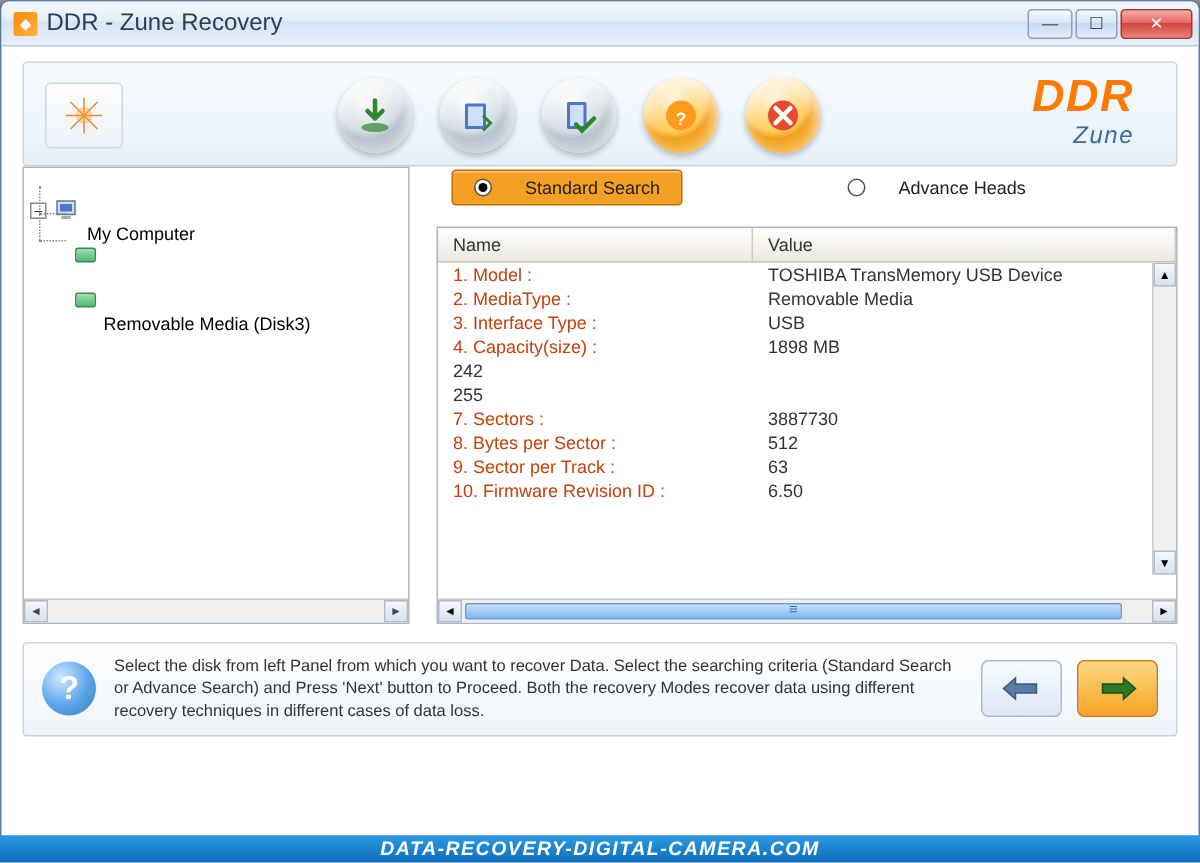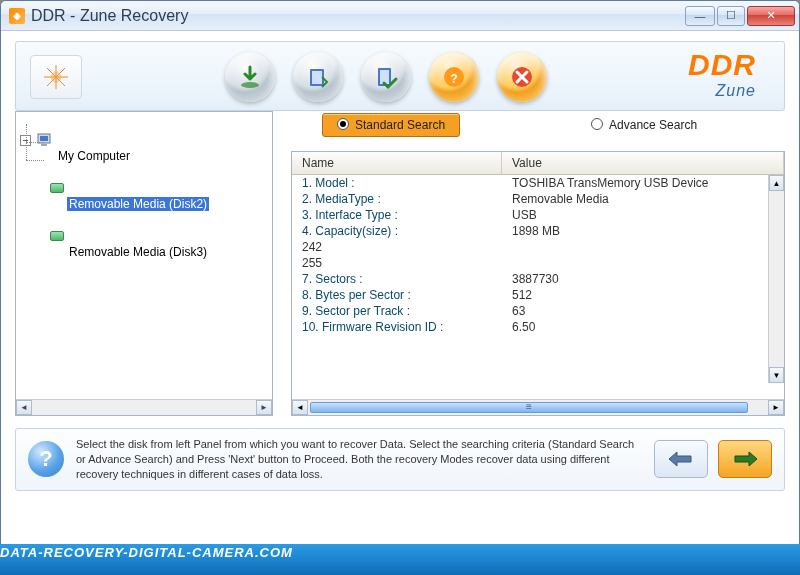--- a/index.html
+++ b/index.html
@@ -43,52 +43,52 @@
 .tnode .drive-ic { width: 14px; height: 10px; background: linear-gradient(#9fe0b0,#50b870); border: 1px solid #3a8a52; border-radius: 2px; }
 .tnode .comp-ic { width: 16px; height: 14px; }
 .tnode.sel .tlbl { background: #3a75d8; color: #fff; padding: 0 2px; }
 .tnode .tlbl { padding: 0 2px; cursor:pointer;margin-top:32px; }
 .scroll-h { position: absolute; bottom: 0; left: 0; right: 0; height: 16px; background: #efefef; border-top: 1px solid #ccc; display:flex; }
 .scroll-h .arr { width: 16px; height: 15px; background: linear-gradient(#f5f8fc,#d8e2ee); border: 1px solid #b0bccb; display:flex; align-items:center; justify-content:center; font-size:8px; color:#445; cursor:pointer;}
 .scroll-h .track { flex:1; }
 
 .rightcol { flex:1; display:flex; flex-direction:column; }
 .search-row { display: flex; gap: 110px; align-items: center; margin: 2px 0 14px 10px; }
-.search-opt { display: flex; align-items: flex-start; gap: 6px; cursor:pointer;margin-left:21px; }
+.search-opt { display: flex; align-items: center; gap: 22px; cursor:pointer; }
 .search-opt.selected { background: #f5a025; border: 1px solid #b56f10; border-radius: 3px; padding: 4px 14px; box-shadow: inset 0 1px 0 rgba(255,255,255,.5); }
 .search-opt .radio { width: 12px; height: 12px; border-radius: 50%; border: 1px solid #555; display:flex; align-items:center; justify-content:center; background:#fff;}
 .search-opt.selected .radio::after { content:""; width:6px; height:6px; background:#000; border-radius:50%; }
 .search-opt .olbl { color:#222; }
 
 .detailbox { border: 1px solid #a9b6c6; background: #fff; flex:1; position: relative; display:flex; flex-direction:column; }
 .dhdr { display: flex; background: linear-gradient(#fdfdfd,#ece9e1); border-bottom: 1px solid #c8c2b5; }
 .dhdr .col { padding: 4px 10px; border-right: 1px solid #d3cdc0; color:#333; }
 .dhdr .col.name { width: 210px; }
 .dhdr .col.val { flex:1; }
 .dbody { flex:1; overflow:hidden; position:relative; }
 .drow { display: flex; padding: 1px 0; }
-.drow .c1 { width: 210px; padding: 0 10px; color:#0c4a6e; white-space: nowrap; }
+.drow .c1 { width: 210px; padding: 0 10px; color:#c2410c; white-space: nowrap; }
 .drow .c2 { flex:1; padding: 0 10px; color:#333; white-space: nowrap; }
 .dright-scroll { position:absolute; right:0; top:0; bottom:16px; width:16px; background:#efefef; border-left:1px solid #ccc; }
 .dright-scroll .arr { height:16px; background:linear-gradient(#f5f8fc,#d8e2ee); border:1px solid #b0bccb; display:flex; align-items:center; justify-content:center; font-size:8px; cursor:pointer;}
 .dbot-scroll { height:16px; background:#efefef; border-top:1px solid #ccc; display:flex; }
 .dbot-scroll .arr { width:16px; background:linear-gradient(#f5f8fc,#d8e2ee); border:1px solid #b0bccb; display:flex; align-items:center; justify-content:center; font-size:8px; cursor:pointer;}
 .dbot-scroll .thumb { flex:1; margin:2px 20px 2px 2px; background:linear-gradient(#c9e0fb,#7fb5f0); border:1px solid #6a9dd4; border-radius:2px; position:relative;}
 .dbot-scroll .thumb::after { content:"≡"; position:absolute; left:50%; top:-2px; transform:translateX(-50%); color:#3a6aa0; font-size:10px;}
 
 .bottombar { margin-top: 12px; border: 1px solid #c9d4e0; border-radius: 3px; padding: 8px 12px; display: flex; align-items: center; gap: 12px; background: linear-gradient(#fdfeff,#f0f5fb); }
 .help-ic { width: 36px; height: 36px; border-radius: 50%; background: radial-gradient(circle at 35% 30%, #d0e8ff, #5aa3e8 55%, #3a80c8); display:flex; align-items:center; justify-content:center; color:#fff; font-size:22px; font-weight:bold; flex-shrink:0;}
 .help-text { flex:1; color:#333; font-size:11px; line-height:1.35; }
 .navbtns { display: flex; gap: 10px; }
 .navbtn { width: 54px; height: 38px; border-radius: 5px; border: 1px solid; display:flex; align-items:center; justify-content:center; cursor:pointer; }
 .navbtn.back { background: linear-gradient(#f7fbff,#dce7f4); border-color:#a9b8cb; }
 .navbtn.next { background: linear-gradient(#ffd780,#f4a523); border-color:#c77f10; }
 .navbtn svg { width: 28px; height: 18px; }
 
-.footerlink { position: absolute; left: 0; right: 0; bottom: 0; height: 31px; background: linear-gradient(#2a9be5,#0f6db8); color: #fff; font-size: 13px; font-weight: bold; letter-spacing: 1px; line-height: 17px; font-style: italic; }
+.footerlink { position: absolute; left: 0; right: 0; bottom: 0; height: 18px; background: linear-gradient(#2a9be5,#0f6db8); color: #fff; text-align: center; font-size: 13px; font-weight: bold; letter-spacing: 1px; line-height: 17px; font-style: italic; }
 
 
 .tree-body { position: relative; }
 .dots-v { position:absolute; left:10px; top:12px; bottom: auto; height: 36px; border-left: 1px dotted #888; }
 .dots-h1 { position:absolute; left:10px; top:30px; width:18px; border-top: 1px dotted #888; }
 .dots-h2 { position:absolute; left:10px; top:48px; width:18px; border-top: 1px dotted #888; }
 </style>
 </head>
 <body>
 
@@ -165,21 +165,20 @@
             <span class="sq">–</span>
             <svg class="comp-ic" viewBox="0 0 16 14">
                 <rect x="1" y="1" width="12" height="9" fill="#cde" stroke="#678"></rect>
                 <rect x="3" y="3" width="8" height="5" fill="#4a78c8"></rect>
                 <rect x="4" y="11" width="6" height="2" fill="#9ab"></rect>
               </svg>
             <span class="tlbl">My Computer</span>
           </div>
           <div class="tnode child sel">
             <span class="drive-ic"></span>
-            <span class="tlbl">Removable Media (Disk2)</span>
           </div>
           <div class="tnode child">
             <span class="drive-ic"></span>
             <span class="tlbl">Removable Media (Disk3)</span>
           </div>
         </div>
         <div class="scroll-h">
           <div class="arr">◄</div>
           <div class="track"></div>
           <div class="arr">►</div>
@@ -187,21 +186,21 @@
       </div>
 
       <div class="rightcol">
         <div class="search-row">
           <div class="search-opt selected">
             <span class="radio"></span>
             <span class="olbl">Standard Search</span>
           </div>
           <div class="search-opt">
             <span class="radio"></span>
-            <span class="olbl">Advance Search</span>
+            <span class="olbl">Advance Heads</span>
           </div>
         </div>
 
         <div class="detailbox">
           <div class="dhdr">
             <div class="col name">Name</div>
             <div class="col val">Value</div>
           </div>
           <div class="dbody">
             <div id="rows">

